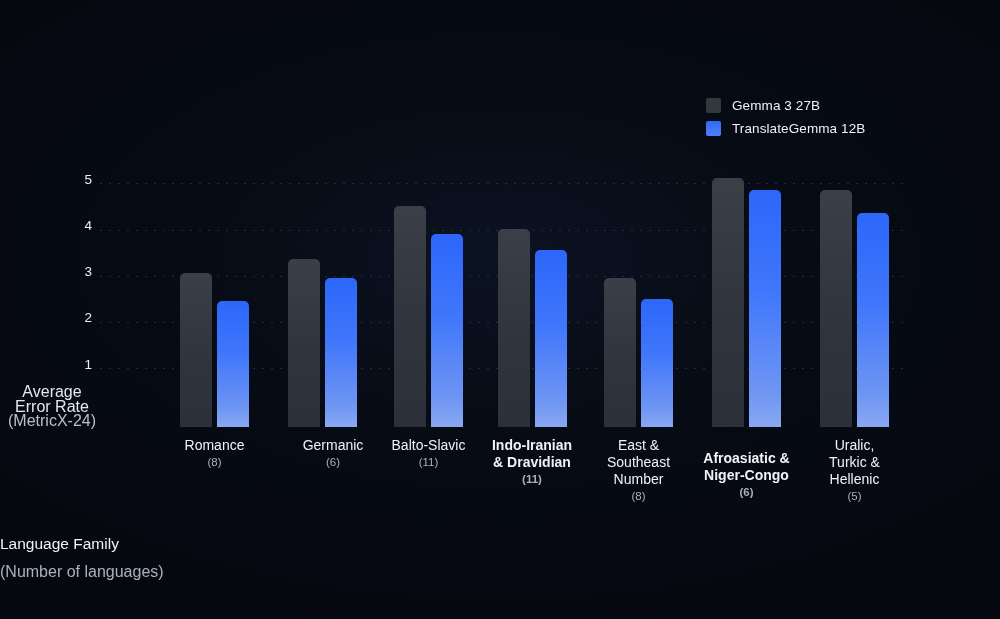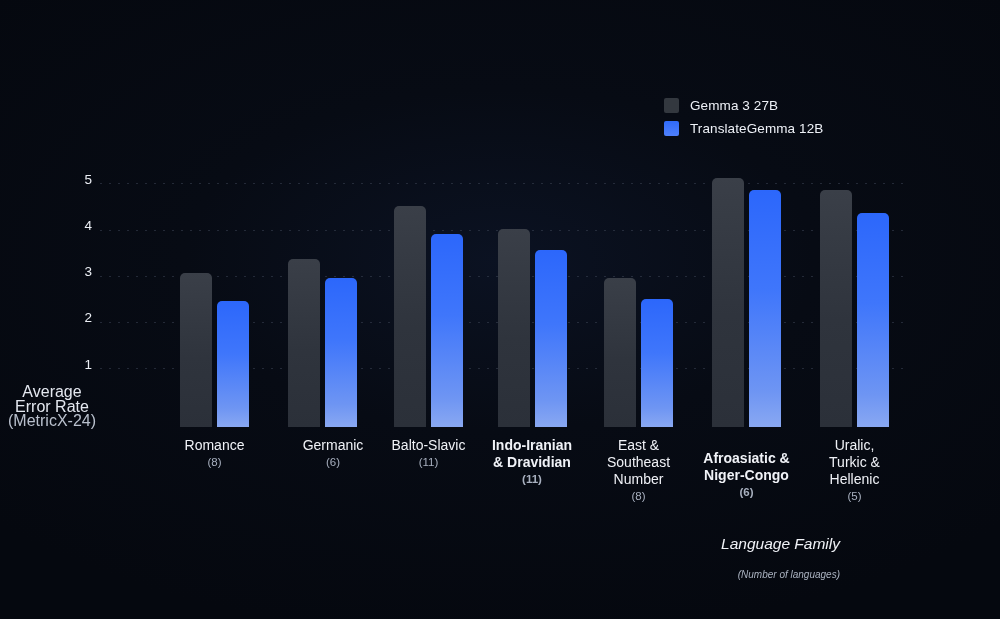--- a/index.html
+++ b/index.html
@@ -19,21 +19,21 @@
   
   #chart-title {
     position:absolute; left:0; top:47px; width:1000px;
     text-align:center;
     font-size:25px; font-weight:400; letter-spacing:0.2px;
     color:#f1f3f8;
   }
 
   
   #legend {
-    position:absolute; left:664px; top:98px;
+    position:absolute; left:706px; top:98px;
     display:flex; flex-direction:column; gap:8px;
   }
   .legend-item { display:flex; align-items:center; gap:11px; }
   .legend-swatch { width:15px; height:15px; border-radius:2px; display:block; }
   .legend-label { font-size:13.5px; color:#eef1f7; white-space:nowrap; letter-spacing:0.1px; }
 
   
   #plot {
     position:absolute; left:100px; top:170px;
     width:810px; height:258px;
@@ -80,24 +80,24 @@
     color:#f0f2f7;
   }
   .cat .count {
     display:block;
     font-size:11.5px; line-height:16px;
     color:#a8b0bf;
   }
 
   
   #xaxis-title {
-    position:absolute; left:0; top:535px; width:840px; text-align:right;font-style:italic;
+    position:absolute; left:0; top:535px; width:840px; text-align:left;
   }
   #xaxis-title .main { font-size:15.5px; color:#f0f2f7; display:block; }
-  #xaxis-title .sub { font-size:10px; color:#aab2c0; display:block; margin-top:16px; }
+  #xaxis-title .sub { font-size:16px; color:#aab2c0; display:block; margin-top:10px; }
 </style>
 </head>
 <body>
 
 <div id="stage">
 
 
   <div id="legend">
     <div class="legend-item">
       <span class="legend-swatch" style="background:#33383f"></span>

